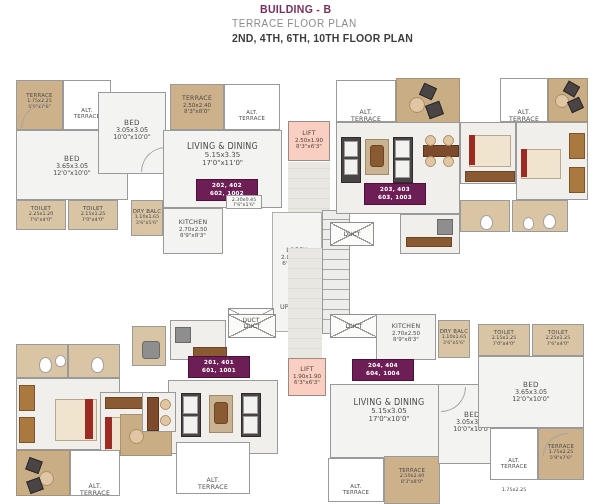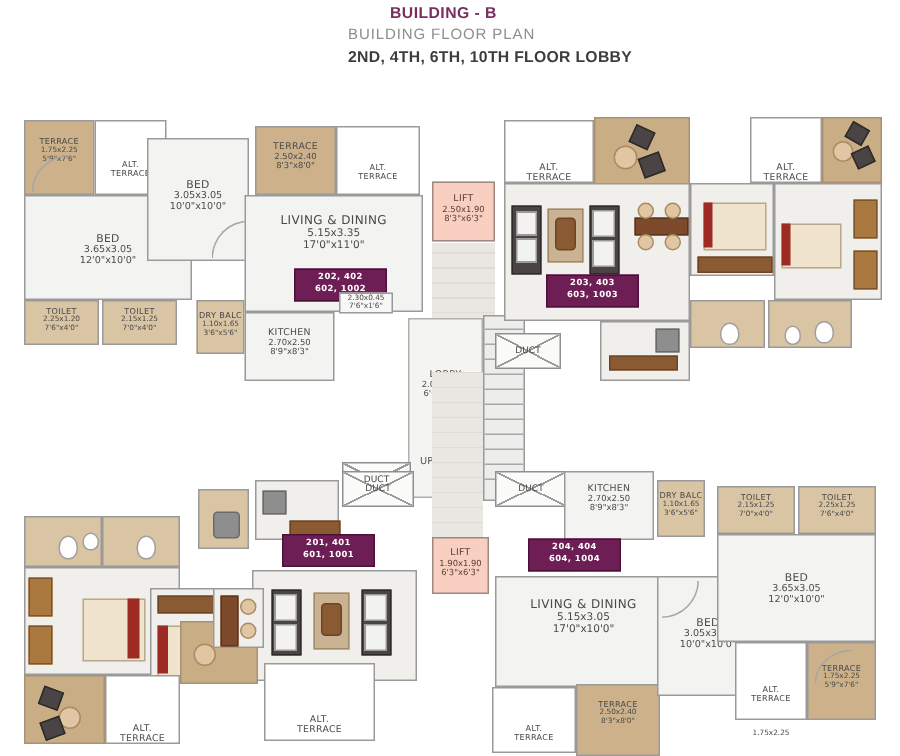--- a/index.html
+++ b/index.html
@@ -84,22 +84,22 @@
   .tilefloor{background:
      repeating-linear-gradient(0deg,#e9e7e2 0 9px,#dedcd6 9px 10px),
      repeating-linear-gradient(90deg,#e9e7e200 0 9px,#dedcd6 9px 10px);}
 </style>
 </head>
 <body>
 
 <div id="header">
   <div id="hdr-block">
     <div id="bld-name">BUILDING - B</div>
-    <div id="plan-type">BUILDING FLOOR PLAN</div>
-    <div id="floor-list">2ND, 4TH, 6TH, 10TH FLOOR LOBBY</div>
+    <div id="plan-type">TERRACE FLOOR PLAN</div>
+    <div id="floor-list">2ND, 4TH, 6TH, 10TH FLOOR PLAN</div>
   </div>
 </div>
 
 <div id="plan">
 
   <div class="rm beige" style="left:16px;top:18px;width:47px;height:50px;">
     <div class="lbl tiny" style="top:11px;">
       <span class="n">TERRACE</span>
       <span class="d">1.75x2.25</span>
       <span class="d">5'9"x7'6"</span>

